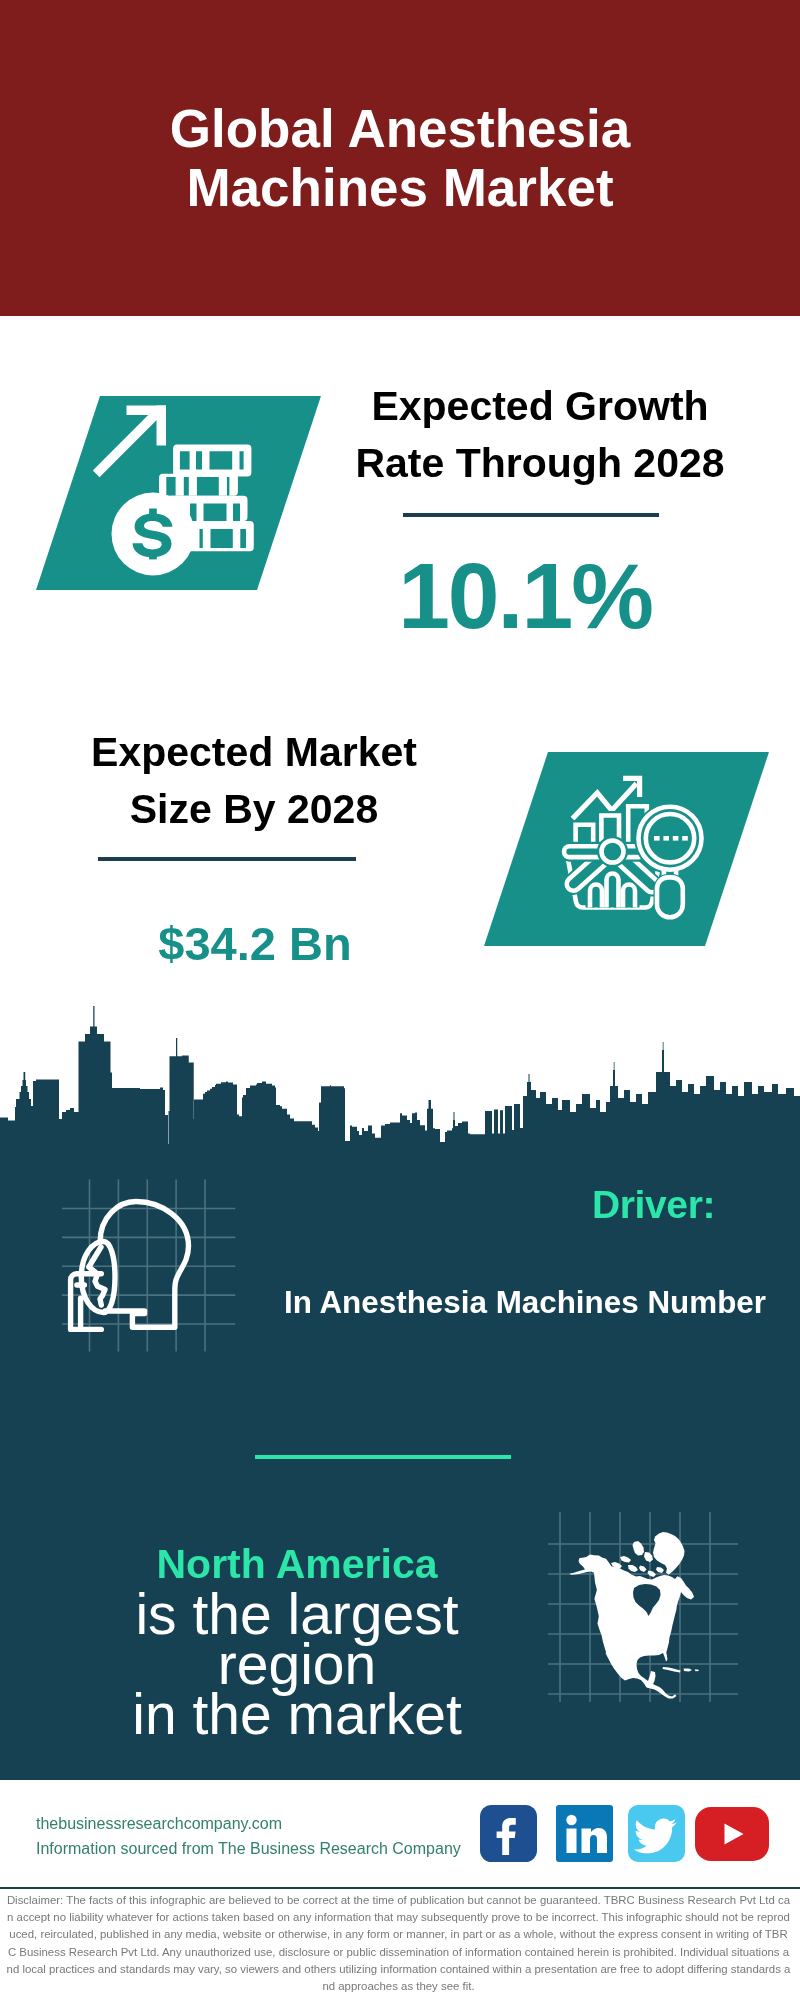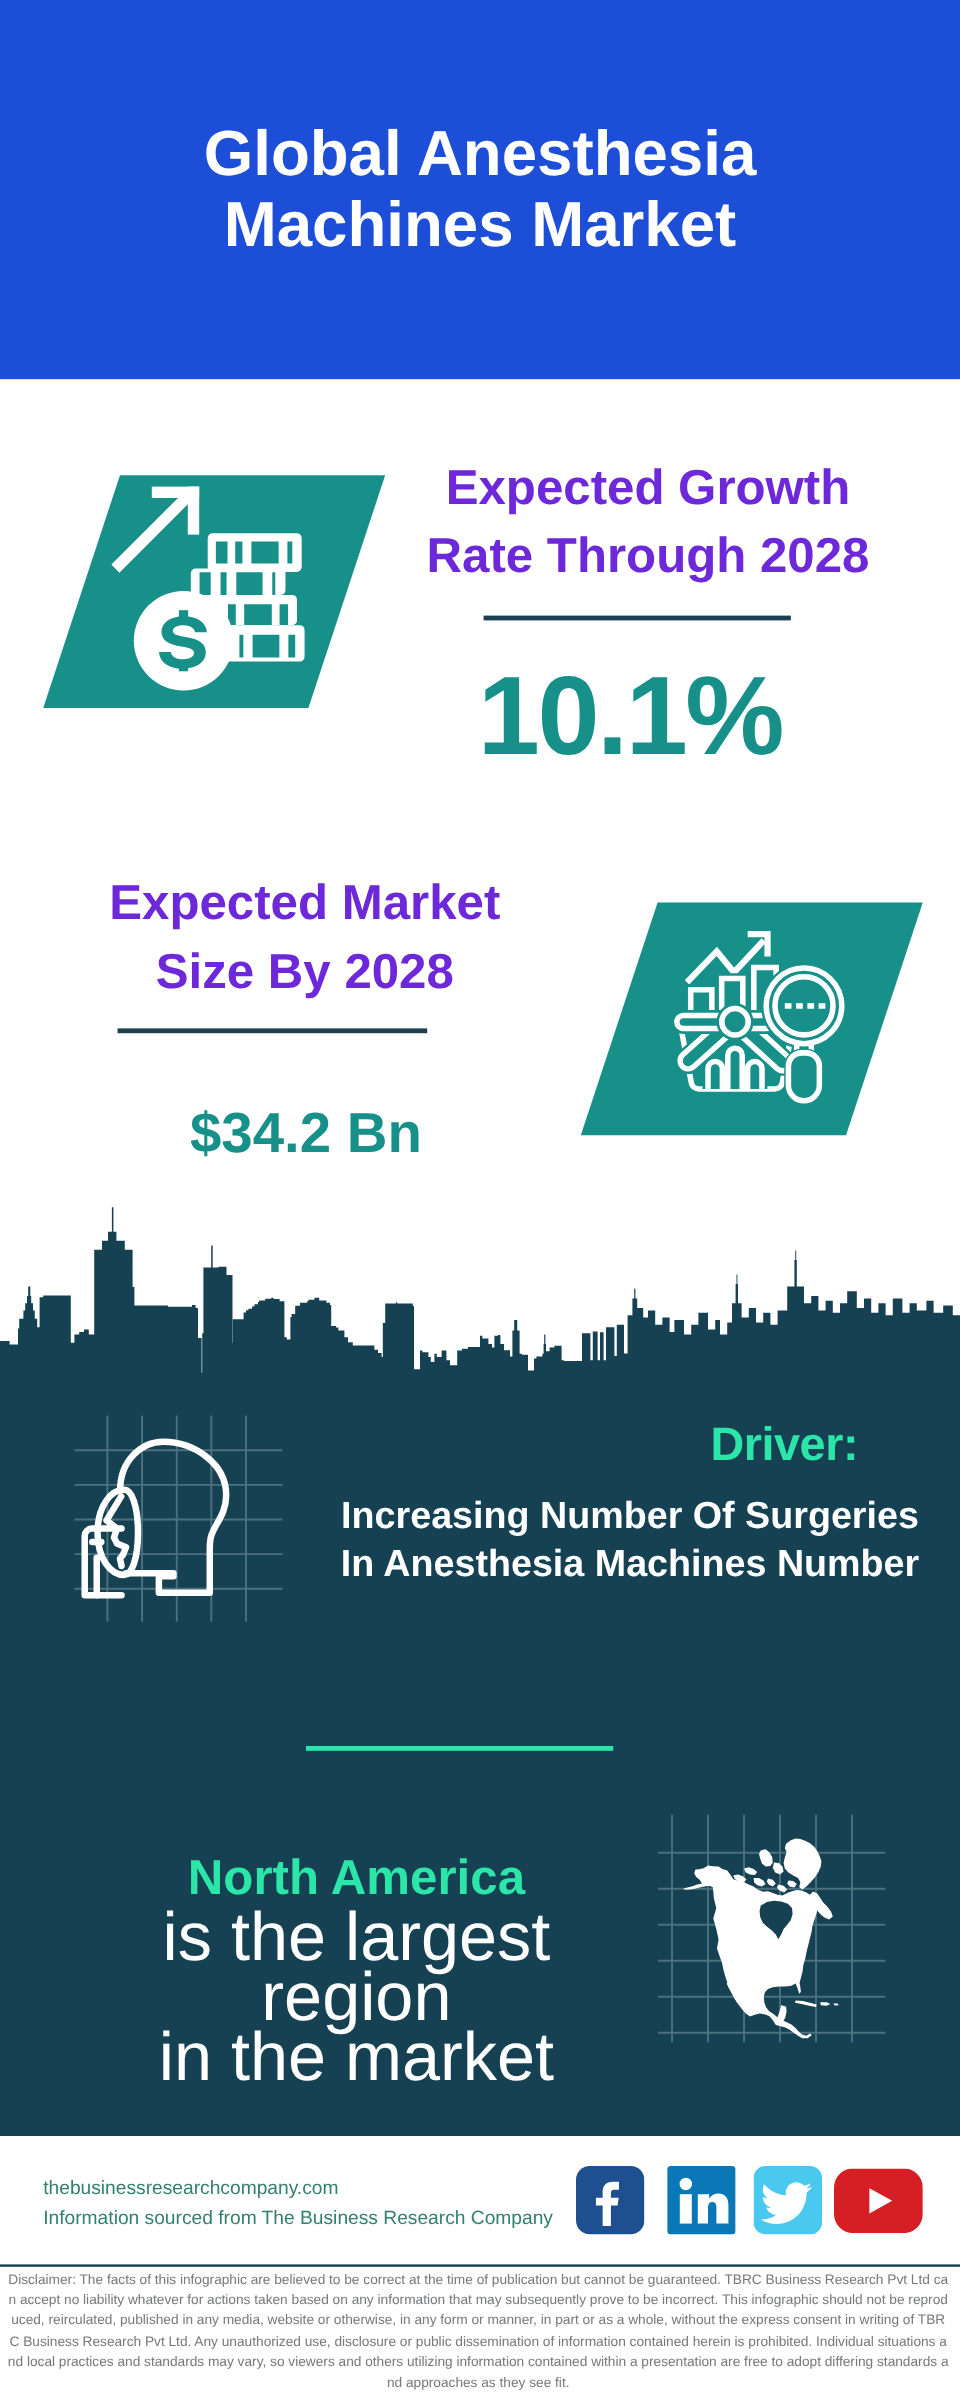--- a/index.html
+++ b/index.html
@@ -2,32 +2,32 @@
 <html><head>
 <meta charset="utf-8">
 <style>
   html,body{margin:0;padding:0;}
   body{width:800px;height:2000px;background:#ffffff;
        font-family:"Liberation Sans",sans-serif;overflow:hidden;
        -webkit-font-smoothing:antialiased;}
   .page{position:relative;width:800px;height:2000px;overflow:hidden;}
 
   
-  .header{position:absolute;left:0;top:0;width:800px;height:368px;background:#1d4ed8;}
+  .header{position:absolute;left:0;top:0;width:800px;height:368px;background:#7f1d1d;}
   .header h1{position:absolute;left:140px;top:99px;width:520px;margin:0;text-align:center;
     color:#fff;font-size:53px;font-weight:bold;line-height:59px;}
 
   
   .white{position:absolute;left:0;top:316px;width:800px;height:829px;background:#fff;}
 
   
   .para{position:absolute;background:#17908A;transform:skewX(-18.25deg);}
 
   .blk{position:absolute;}
-  .ttl{color:#6d28d9;font-weight:bold;font-size:41px;line-height:57px;text-align:center;}
+  .ttl{color:#000000;font-weight:bold;font-size:41px;line-height:57px;text-align:center;}
   .rule{position:absolute;background:#1b3f51;height:4px;}
   .big{color:#17908A;font-weight:bold;font-size:93px;line-height:93px;text-align:center;
        letter-spacing:-2px;}
 
   
   .dark{position:absolute;left:0;top:1144px;width:800px;height:639px;background:#164152;}
   
 
   .drvlabel{color:#2ce5a8;font-weight:bold;font-size:39px;line-height:44px;letter-spacing:-0.4px;}
   .drvtext{color:#ffffff;font-weight:bold;font-size:31.4px;line-height:39.6px;}
@@ -189,21 +189,21 @@
 
       <path d="M41.0 57.0 L28.8 77.0 L37.5 83.8 L35.0 91.3 L37.5 96.3 L45.0 99.4 L42.5 105.6 L40.0 108.8 L41.3 115.0"></path>
 
       <path d="M41.3 83.8 H16.6 C13.3 83.8 10.6 86.5 10.6 89.8 V139.4 H41.3"></path>
       <path d="M20.6 108.1 V139.4"></path>
       <path d="M16.9 95.0 H24.4"></path>
     </g>
   </svg>
   <div class="blk drvlabel" style="left:315px;top:1183px;width:400px;text-align:right;">Driver:</div>
   <div class="blk drvtext" style="left:265px;top:1243px;width:520px;text-align:center;">
-    <span>Increasing Number Of Surgeries</span><br>
+    <br>
     <span>In Anesthesia Machines Number</span>
   </div>
 
   <div class="greenrule" style="left:255px;top:1455px;width:256px;"></div>
 
   <div class="blk" style="left:72px;top:1539px;width:450px;text-align:center;">
     <div class="regname">North America</div>
     <div class="regtext">is the largest region</div>
     <div class="regtext">in the market</div>
   </div>

